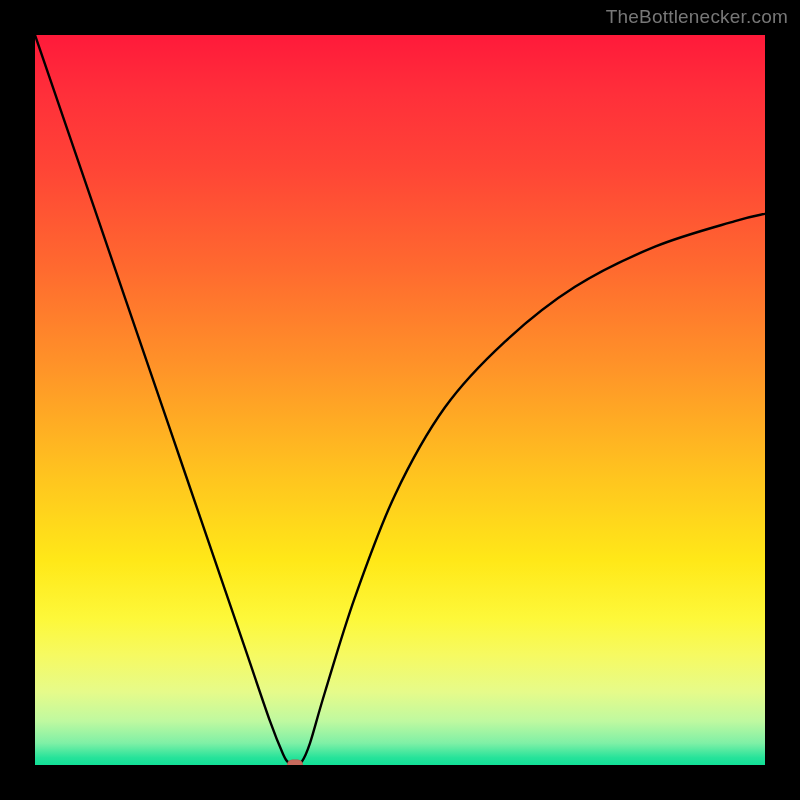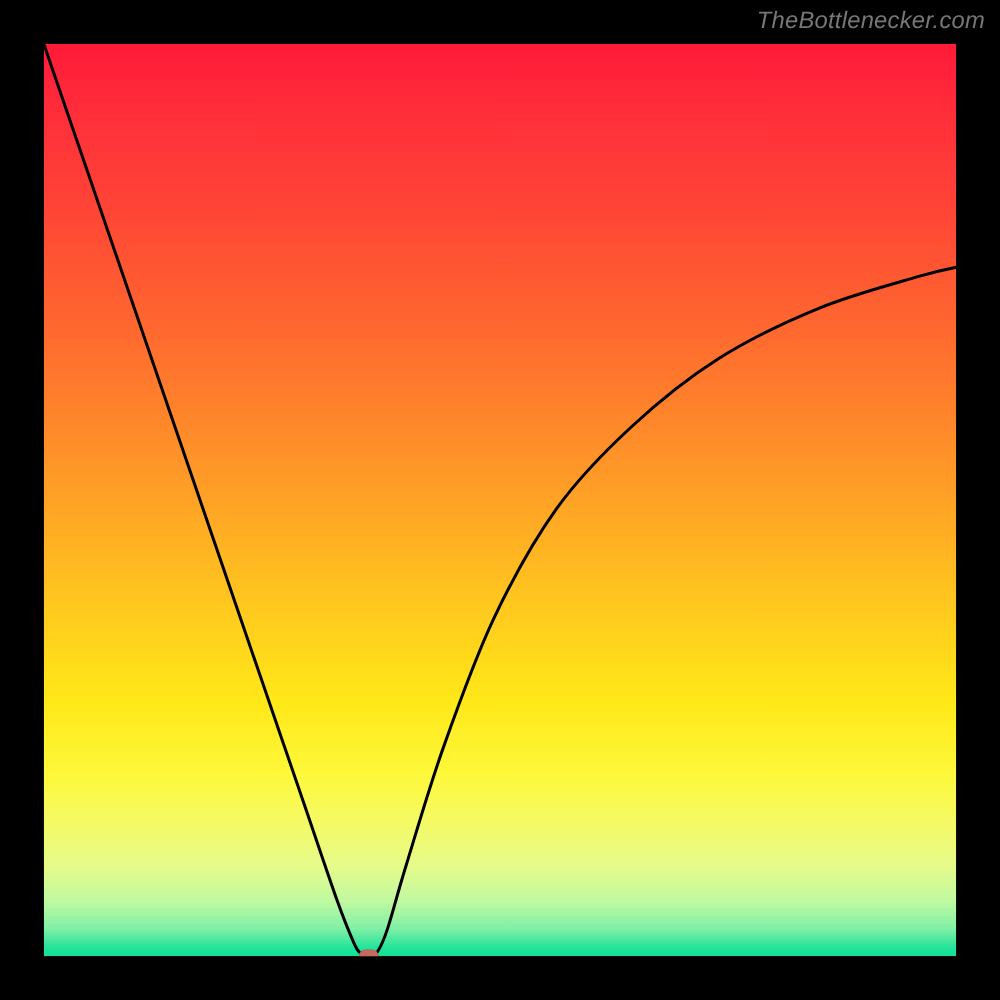--- a/index.html
+++ b/index.html
@@ -11,21 +11,20 @@
     overflow: hidden;
     font-family: Arial, Helvetica, sans-serif;
   }
   .frame {
     position: absolute;
     top: 0;
     left: 0;
     width: 800px;
     height: 800px;
     background: #000;
-    font-style: italic;
   }
   .plot {
     position: absolute;
     top: 35px;
     left: 35px;
     width: 730px;
     height: 730px;
     overflow: hidden;
   }
   .gradient {

